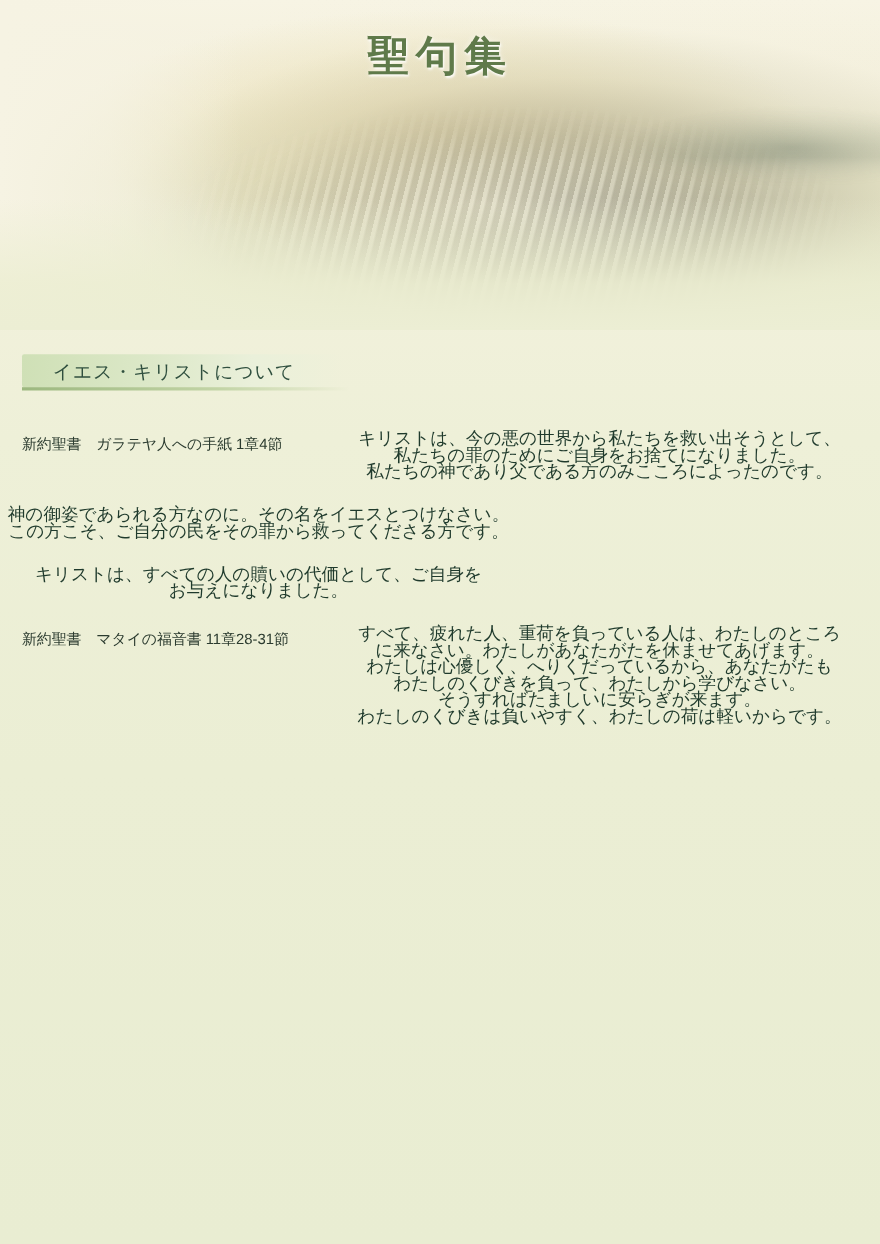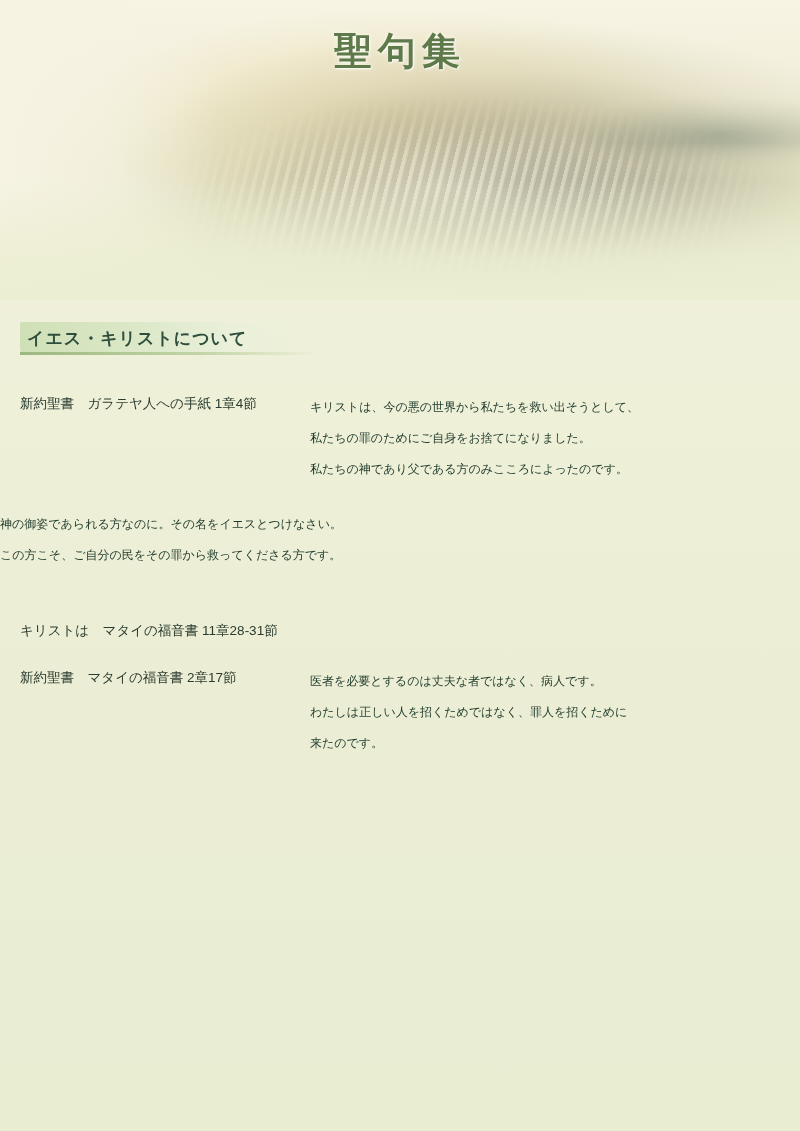--- a/index.html
+++ b/index.html
@@ -148,24 +148,24 @@
   .section-underline {
     position: absolute;
     left: 0;
     top: 30px;
     width: 298px;
     height: 3px;
     background: linear-gradient(to right, #9cb87f 0%, #c2d4a6 60%, rgba(200,216,170,0) 100%);
   }
   .section-title {
     position: absolute;
-    left: 7px;
+    left: 28px;
     top: 5px;
     font-size: 17px;
-    font-weight: bold;
+    font-weight: normal;
     color: #2f4f3e;
     letter-spacing: 1px;
   }
 
   
   .verses {
     position: absolute;
     left: 0;
     top: 392px;
     width: 800px;
@@ -179,24 +179,25 @@
     width: 310px;
     padding-left: 20px;
     box-sizing: border-box;
     font-size: 13.5px;
     line-height: 23px;
     color: #2b3b2f;
     white-space: nowrap;
   }
   .verse-text {
     width: 470px;
-    font-size: 12px;
-    line-height: 31px;
+    font-size: 16px;
+    line-height: 15px;
     color: #1f3a2c;
     white-space: pre-line;
+    text-align: center;
   }
 </style>
 </head>
 <body>
 
 <div class="page">
 
   <div class="hero">
     <div class="hero-bg"></div>
     <div class="hero-clouds"></div>
@@ -221,28 +222,30 @@
 私たちの神であり父である方のみこころによったのです。</div>
     </div>
 
     <div class="verse-row">
       <div class="verse-text">神の御姿であられる方なのに。その名をイエスとつけなさい。
 この方こそ、ご自分の民をその罪から救ってくださる方です。</div>
     </div>
 
 
     <div class="verse-row">
-    </div>
-
-
-    <div class="verse-row">
-      <div class="verse-ref">キリストは　マタイの福音書 11章28-31節</div>
-    </div>
-
-    <div class="verse-row">
-      <div class="verse-ref">新約聖書　マタイの福音書 2章17節</div>
-      <div class="verse-text">医者を必要とするのは丈夫な者ではなく、病人です。
-わたしは正しい人を招くためではなく、罪人を招くために
-来たのです。</div>
-    </div>
+      <div class="verse-text">キリストは、すべての人の贖いの代価として、ご自身を
+お与えになりました。</div>
+    </div>
+
+
+    <div class="verse-row">
+      <div class="verse-ref">新約聖書　マタイの福音書 11章28-31節</div>
+      <div class="verse-text">すべて、疲れた人、重荷を負っている人は、わたしのところ
+に来なさい。わたしがあなたがたを休ませてあげます。
+わたしは心優しく、へりくだっているから、あなたがたも
+わたしのくびきを負って、わたしから学びなさい。
+そうすればたましいに安らぎが来ます。
+わたしのくびきは負いやすく、わたしの荷は軽いからです。</div>
+    </div>
+
 
   </div>
 </div>
 
 </body></html>

